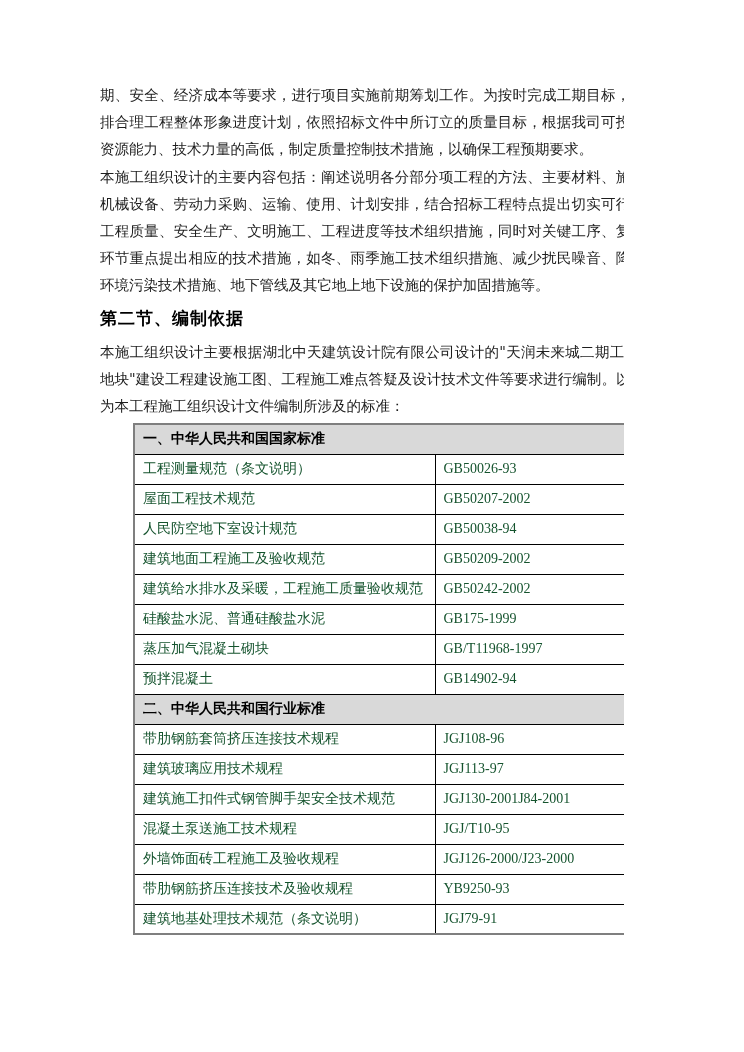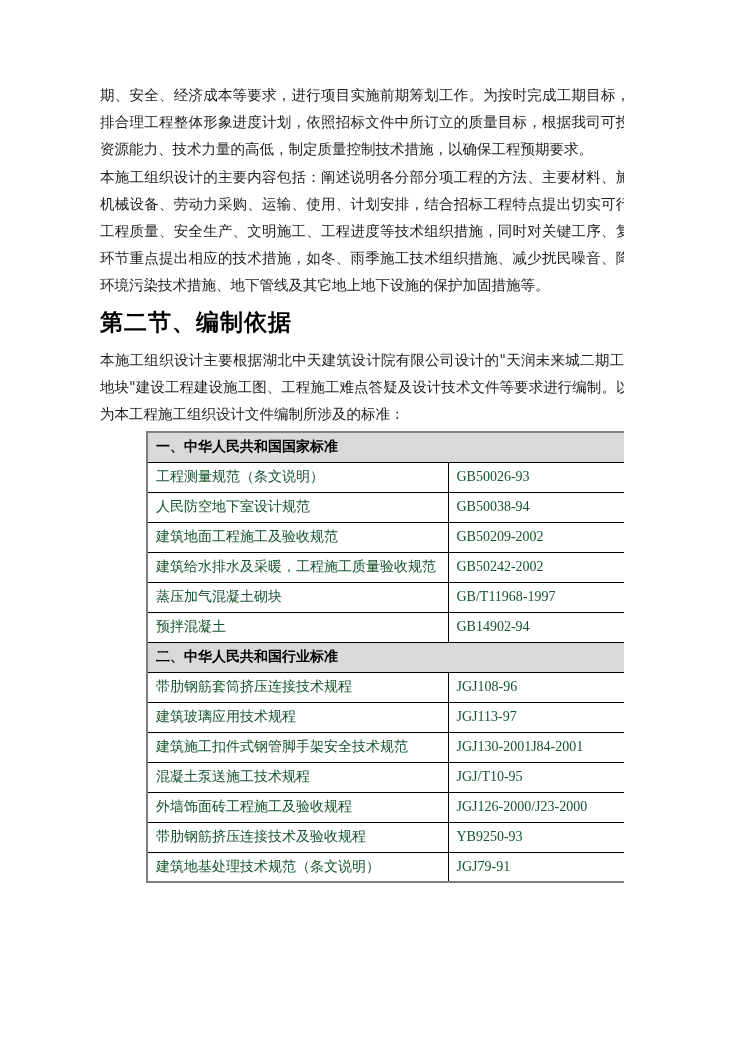--- a/index.html
+++ b/index.html
@@ -20,30 +20,30 @@
     width: 545px;
   }
   .para {
     font-size: 14.5px;
     line-height: 27.2px;
     text-align: justify;
     text-justify: inter-character;
     color: #1d1d1d;
   }
   .heading {
-    font-size: 23px;
+    font-size: 17px;
     font-weight: bold;
     color: #000000;
     margin-top: 7px;
     margin-bottom: 9px;
     letter-spacing: 1px;
   }
   .standards-table {
     border-collapse: collapse;
-    margin-left: 46px;
+    margin-left: 33px;
     margin-top: 3px;
     width: 496px;
     table-layout: fixed;
   }
   .standards-table td {
     border: 1px solid #000000;
     height: 30px;
     padding: 2px 8px;
     font-size: 14px;
     vertical-align: middle;
@@ -84,30 +84,38 @@
       </colgroup>
       <tbody>
           <tr class="section-header-row">
             <td colspan="2">一、中华人民共和国国家标准</td>
           </tr>
           <tr>
             <td>工程测量规范（条文说明）</td>
             <td class="code-cell">GB50026-93</td>
           </tr>
           <tr>
+            <td>屋面工程技术规范</td>
+            <td class="code-cell">GB50207-2002</td>
+          </tr>
+          <tr>
             <td>人民防空地下室设计规范</td>
             <td class="code-cell">GB50038-94</td>
           </tr>
           <tr>
             <td>建筑地面工程施工及验收规范</td>
             <td class="code-cell">GB50209-2002</td>
           </tr>
           <tr>
             <td>建筑给水排水及采暖，工程施工质量验收规范</td>
             <td class="code-cell">GB50242-2002</td>
+          </tr>
+          <tr>
+            <td>硅酸盐水泥、普通硅酸盐水泥</td>
+            <td class="code-cell">GB175-1999</td>
           </tr>
           <tr>
             <td>蒸压加气混凝土砌块</td>
             <td class="code-cell">GB/T11968-1997</td>
           </tr>
           <tr>
             <td>预拌混凝土</td>
             <td class="code-cell">GB14902-94</td>
           </tr>
           <tr class="section-header-row">

